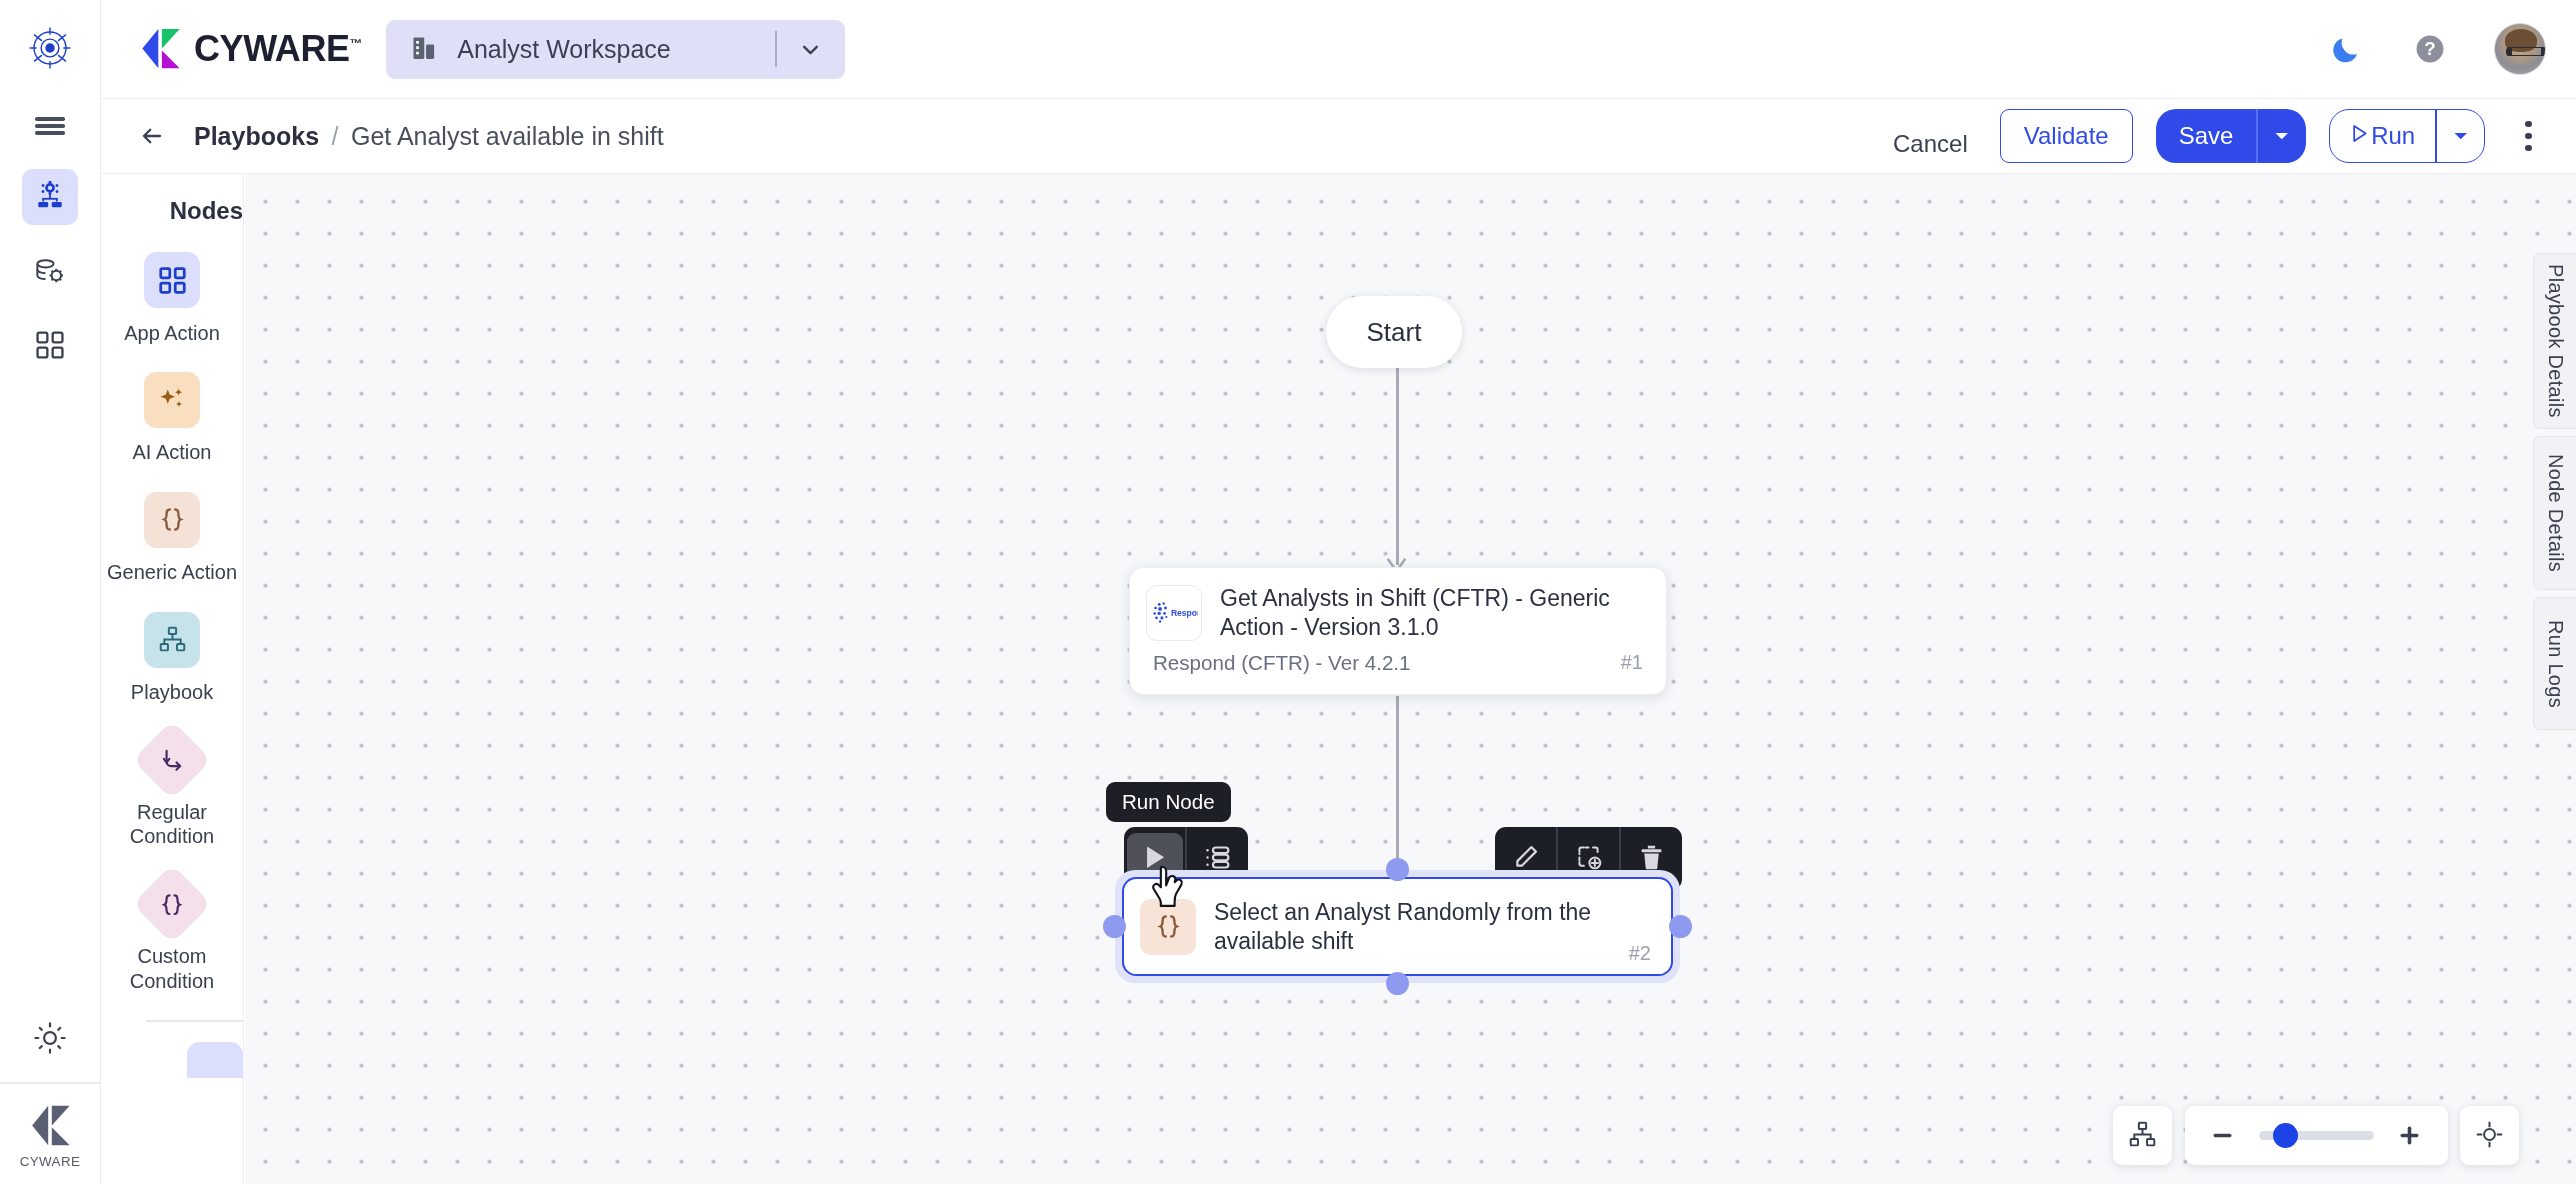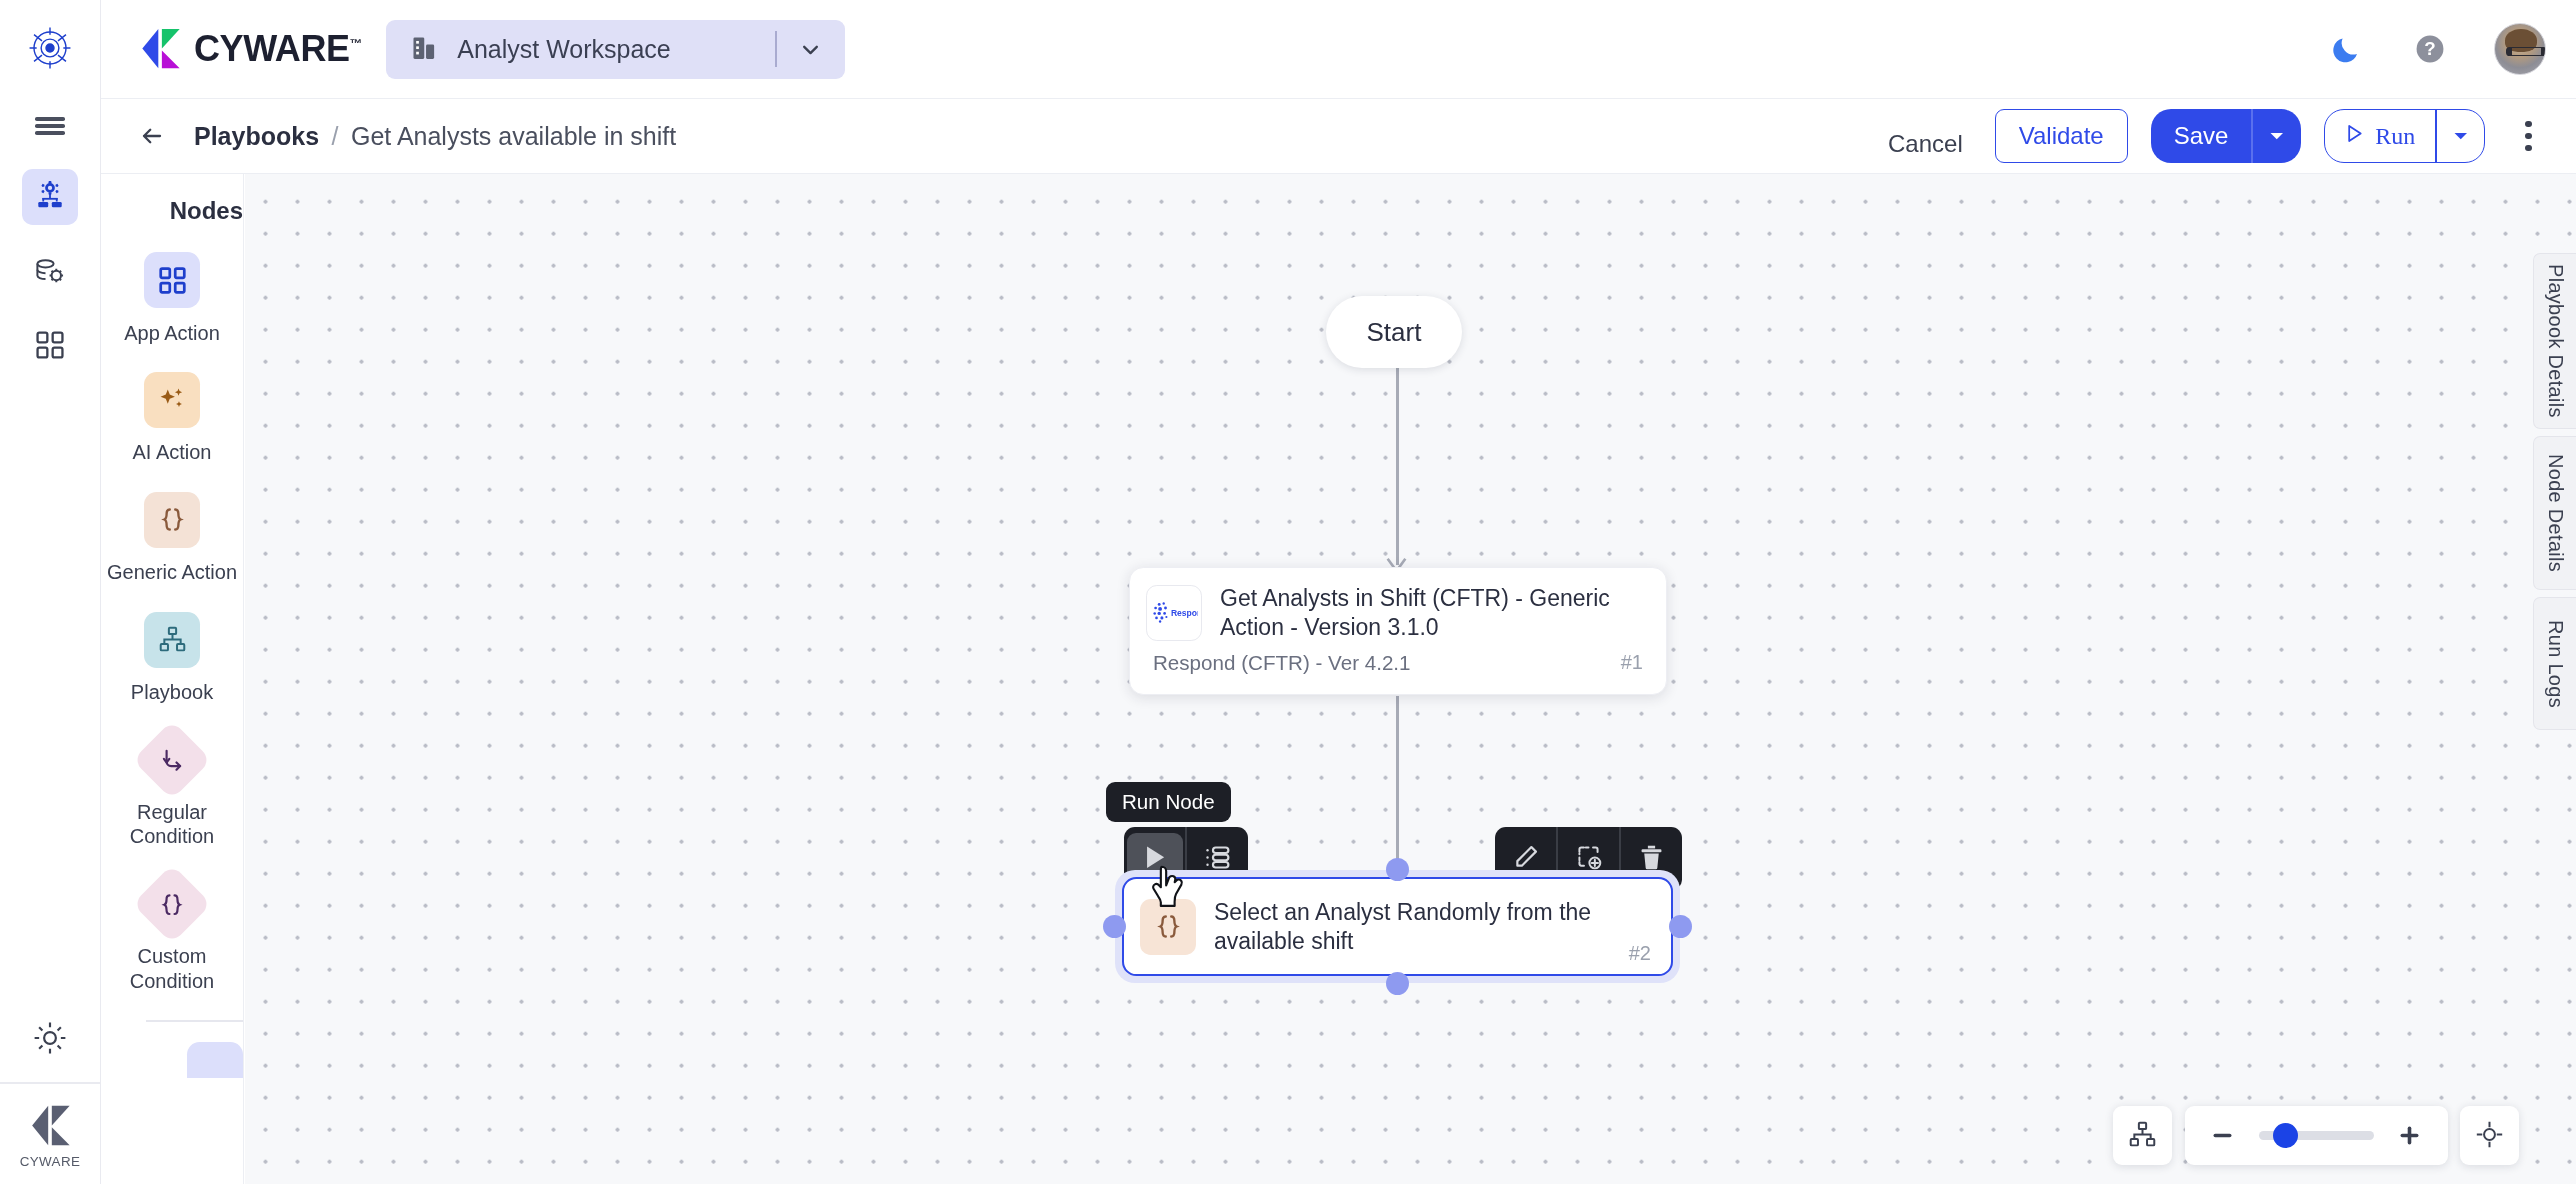--- a/index.html
+++ b/index.html
@@ -75,21 +75,21 @@
   .btn-validate {
     height: 54px; padding: 0 23px; border: 1.8px solid #2f4ae8; border-radius: 9px;
     background:#fff; color:#2f4ae8; font-size: 24px; display:flex; align-items:center; cursor:pointer;
   }
   .split { display:flex; align-items:stretch; height: 54px; border-radius: 20px; overflow:hidden; }
   .split.primary { background:#2f4ae8; }
   .split.primary .main { color:#fff; font-size:24px; padding: 0 23px; display:flex; align-items:center; cursor:pointer;}
   .split.primary .sep { width:1.8px; background:#5a70ee; }
   .split.primary .caret { width: 48px; display:flex; align-items:center; justify-content:center; cursor:pointer;}
   .split.outline { border: 1.8px solid #2f4ae8; background:#fff; }
-  .split.outline .main { color:#2f4ae8; font-size:24px; padding: 0 20px 0 18px; display:flex; align-items:center; gap:9px; cursor:pointer;font-family:Liberation Serif, serif;}
+  .split.outline .main { color:#2f4ae8; font-size:24px; padding: 0 20px 0 18px; display:flex; align-items:center; gap:0; cursor:pointer;}
   .split.outline .sep { width:1.8px; background:#2f4ae8; }
   .split.outline .caret { width: 47px; display:flex; align-items:center; justify-content:center; cursor:pointer;}
   .kebab { width:41px; height:50px; display:flex; flex-direction:column; align-items:center; justify-content:center; gap:5.4px; cursor:pointer;}
   .kebab i { width:6.3px; height:6.3px; border-radius:50%; background:#3b4050; display:block; }
 
   
   .nodes-panel {
     position: absolute; left: 101px; top: 174px; width: 143px; bottom: 0;
     background: #ffffff; border-right: 1.8px solid #eceef3; z-index: 20;
     display:flex; flex-direction:column; align-items:flex-end; overflow:hidden;
@@ -309,21 +309,21 @@
 
   <div class="subhdr">
     <span class="back-btn">
       <svg width="32" height="32" viewBox="0 0 36 36" fill="none" stroke="#3b4050" stroke-width="2.6" stroke-linecap="round" stroke-linejoin="round">
         <path d="M27 18H9M16 11l-7 7 7 7"></path>
       </svg>
     </span>
     <div class="crumbs">
       <span class="crumb-root">Playbooks</span>
       <span class="crumb-sep">/</span>
-      <span class="crumb-cur">Get Analysts available in shift</span>
+      <span class="crumb-cur">Get Analyst available in shift</span>
     </div>
 
     <div class="sub-right">
       <span class="btn-cancel">Cancel</span>
       <span class="btn-validate">Validate</span>
 
       <span class="split primary">
         <span class="main">Save</span>
         <span class="sep"></span>
         <span class="caret">

